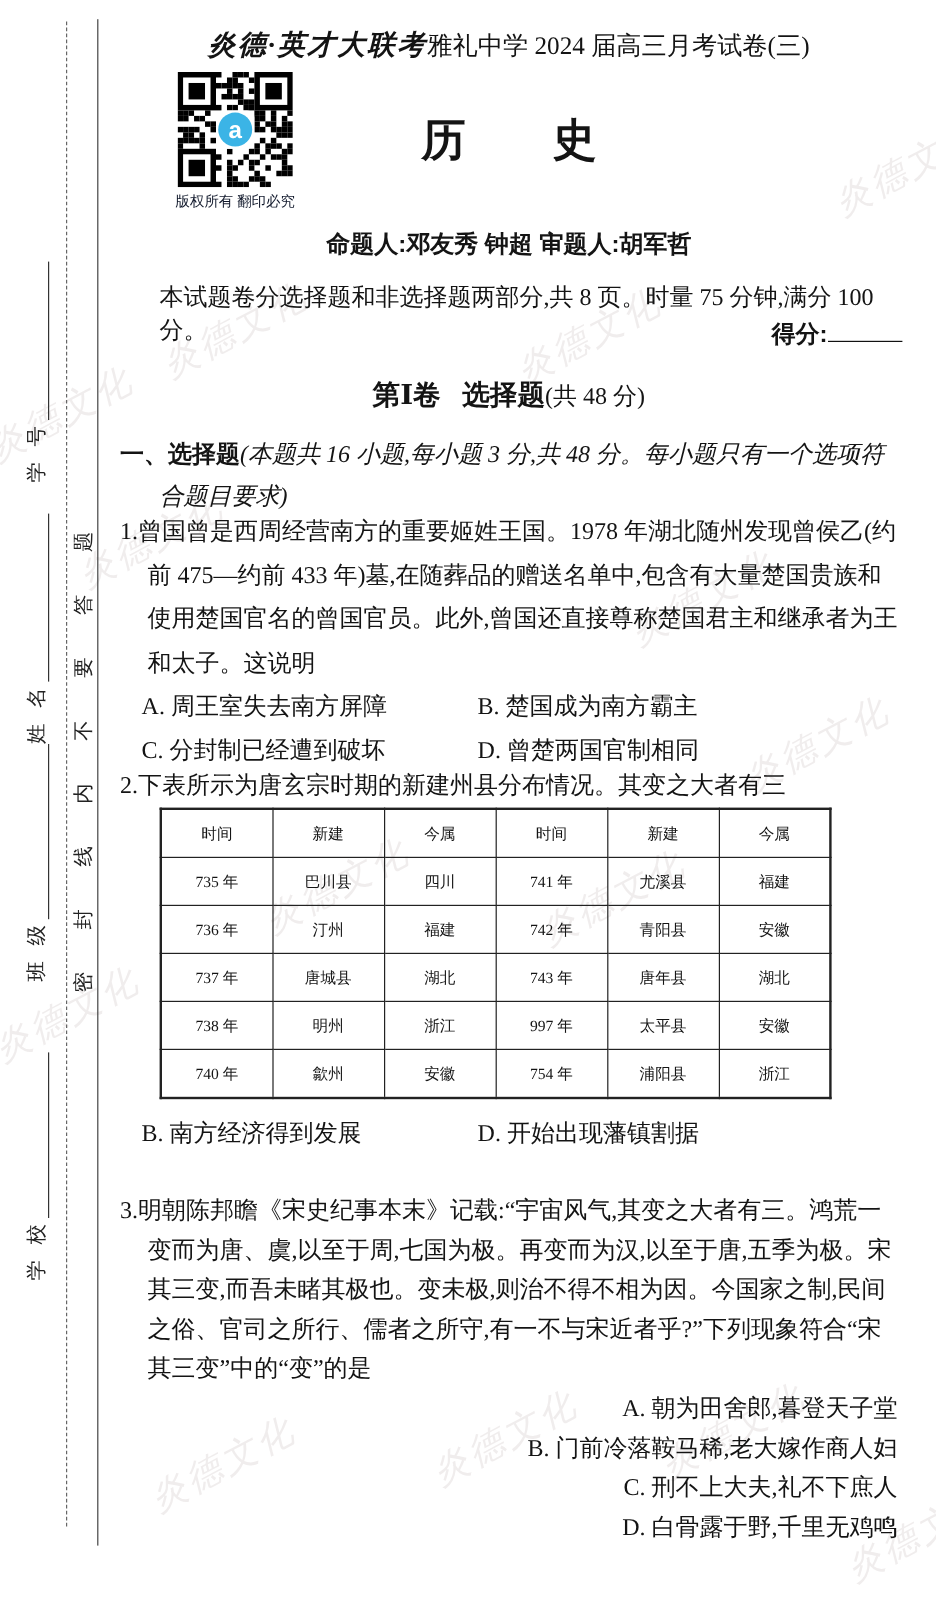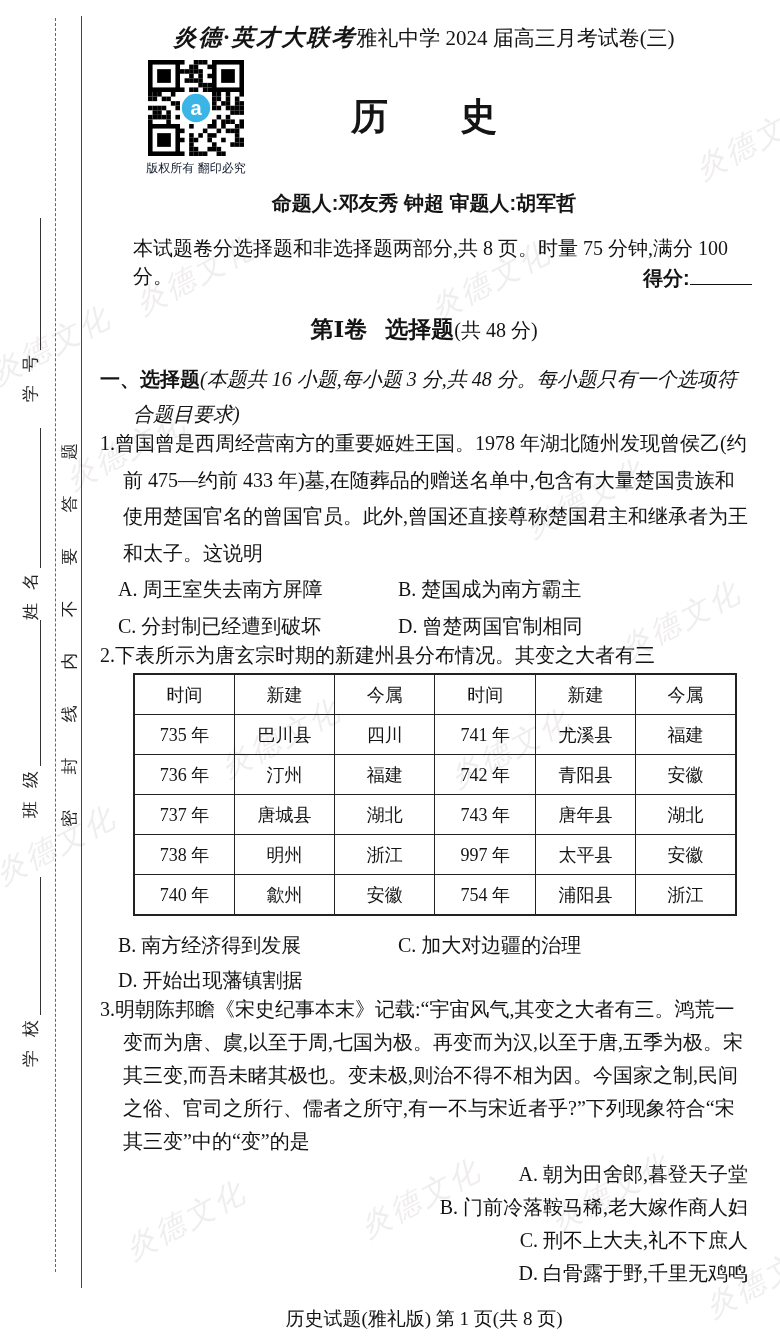--- a/index.html
+++ b/index.html
@@ -42,22 +42,22 @@
   .instr .body{font-style:italic;}
   .q{position:absolute;left:0;right:0;line-height:37px;}
   .q1{top:425px;line-height:36.5px;}
   .q2{top:637px;line-height:36px;}
   .q3{top:993px;line-height:33px;}
   .stem{margin:0;padding-left:23px;text-indent:-23px;}
   .opts{padding-left:18px;}
   .grid2{display:grid;grid-template-columns:280px 1fr;}
   .q2 .grid2{margin-top:12px;line-height:35px;}
   .q3 .opts{line-height:33px;text-align:right;}
-  table.qtab{border-collapse:collapse;margin:0 0 0 33px;width:604px;table-layout:fixed;
-             font-size:18px;text-align:center;border:2px solid #222;}
+  table.qtab{border-collapse:collapse;margin:0 0 0 33px;width:560px;table-layout:fixed;
+             font-size:13px;text-align:center;border:2px solid #222;}
   table.qtab td{border:1px solid #222;height:39px;padding:0;}
   .footer{position:absolute;top:1306px;left:0;right:0;text-align:center;font-size:19px;}
 </style>
 </head>
 <body>
 
 <div class="page">
 
   <div class="wm" style="left:690px;top:120px;">炎德文化</div>
   <div class="wm" style="left:130px;top:255px;">炎德文化</div>
@@ -336,32 +336,30 @@
               <td>歙州</td>
               <td>安徽</td>
               <td>754 年</td>
               <td>浦阳县</td>
               <td>浙江</td>
             </tr>
           </tbody>
       </table>
       <div class="opts grid2">
         <div class="opt">B. 南方经济得到发展</div>
-        <div class="opt">C. 加大对边疆的治理</div>
         <div class="opt">D. 开始出现藩镇割据</div>
       </div>
     </div>
 
     <div class="q q3">
       <p class="stem">
         <span>3.</span><span>明朝陈邦瞻《宋史纪事本末》记载:“宇宙风气,其变之大者有三。鸿荒一变而为唐、虞,以至于周,七国为极。再变而为汉,以至于唐,五季为极。宋其三变,而吾未睹其极也。变未极,则治不得不相为因。今国家之制,民间之俗、官司之所行、儒者之所守,有一不与宋近者乎?”下列现象符合“宋其三变”中的“变”的是</span>
       </p>
       <div class="opts">
         <div class="opt">A. 朝为田舍郎,暮登天子堂</div>
         <div class="opt">B. 门前冷落鞍马稀,老大嫁作商人妇</div>
         <div class="opt">C. 刑不上大夫,礼不下庶人</div>
         <div class="opt">D. 白骨露于野,千里无鸡鸣</div>
       </div>
     </div>
 
-    <div class="footer">历史试题(雅礼版)    第 1 页(共 8 页)</div>
   </div>
 </div>
 
 </body></html>

